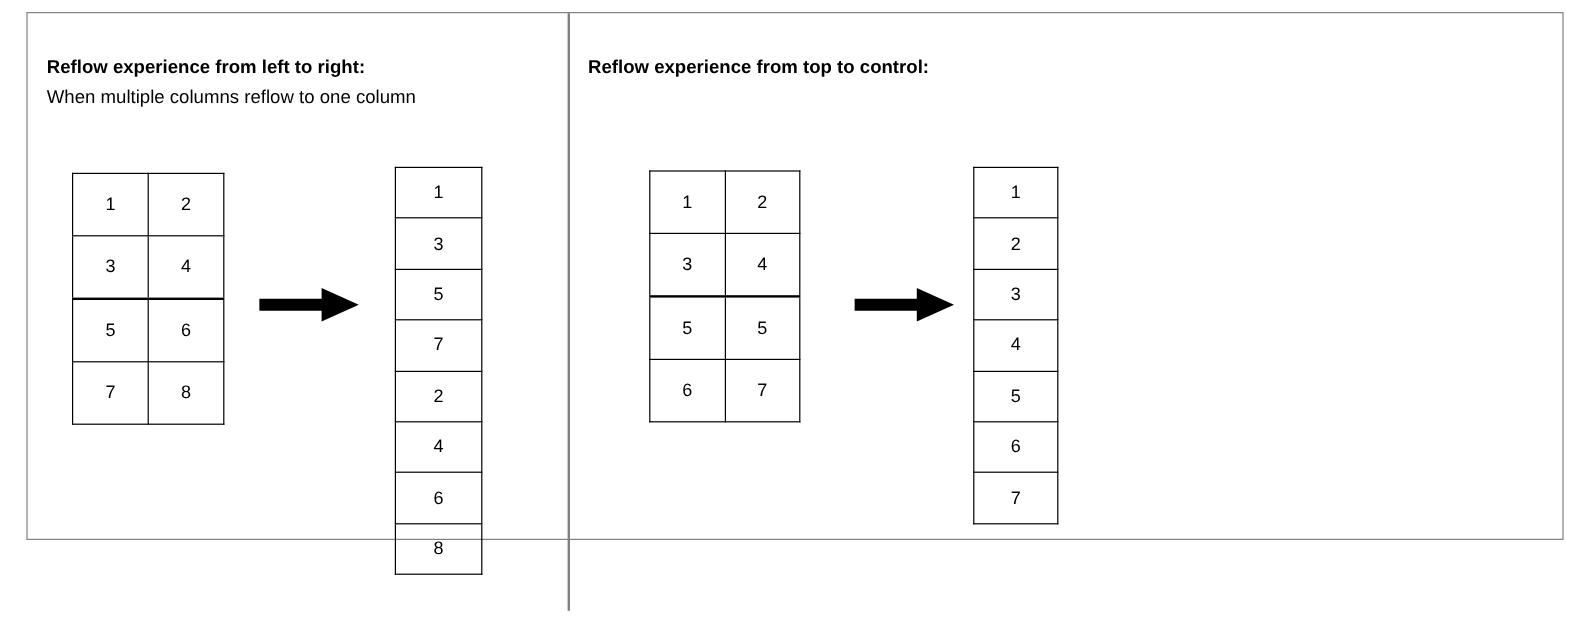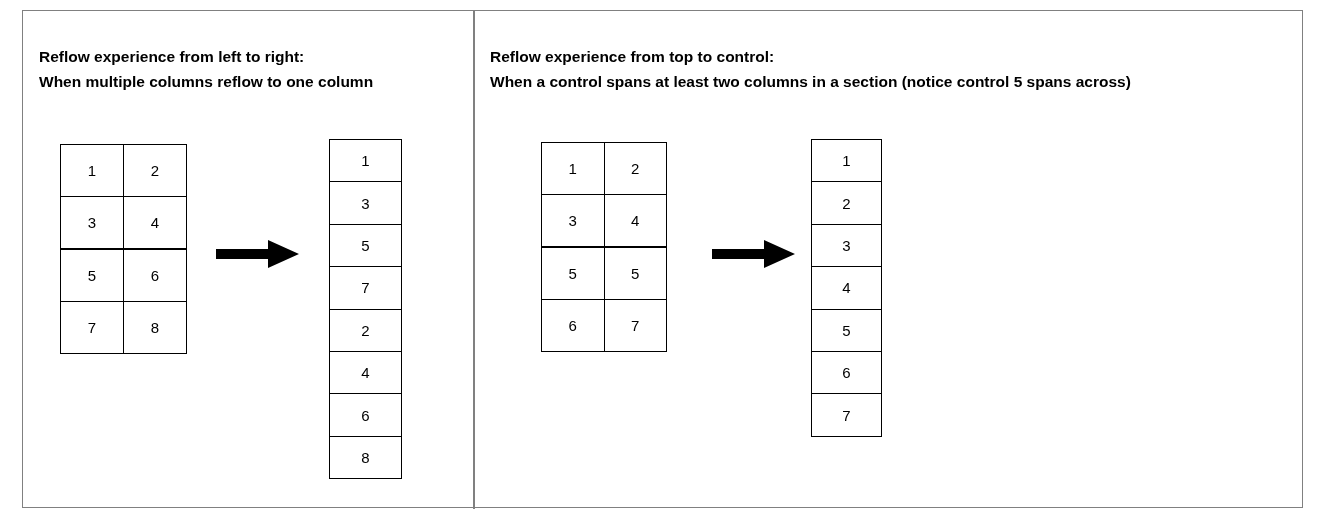--- a/index.html
+++ b/index.html
@@ -16,21 +16,21 @@
     overflow: hidden;
     position: relative;
   }
 
   
   #frame {
     position: absolute;
     left: 22px;
     top: 10px;
     width: 1281px;
-    height: 498px;
+    height: 440px;
     border: 1.5px solid #808080;
     box-sizing: border-box;
     background: #ffffff;
   }
 
   
   #panel-divider {
     position: absolute;
     left: 450px;
     top: 0px;
@@ -56,21 +56,21 @@
   }
   .heading-title {
     font-size: 15.5px;
     font-weight: bold;
     line-height: 25px;
     white-space: nowrap;
     color: #000000;
   }
   .heading-sub {
     font-size: 15.5px;
-    font-weight: bold;
+    font-weight: normal;
     line-height: 26px;
     white-space: nowrap;
     color: #000000;
   }
 
   
   .grid-table {
     position: absolute;
     border-collapse: collapse;
     table-layout: fixed;
@@ -196,21 +196,20 @@
           </tr>
       </tbody>
     </table>
 
   </div>
 
   <div class="panel" id="panel-right">
 
     <div class="heading-block">
       <div class="heading-title">Reflow experience from top to control:</div>
-      <div class="heading-sub">When a control spans at least two columns in a section (notice control 5 spans across)</div>
     </div>
 
     <table class="grid-table" id="grid-right">
       <tbody>
         <tr>
           <td>1</td>
           <td>2</td>
         </tr>
         <tr class="section-break">
           <td>3</td>

